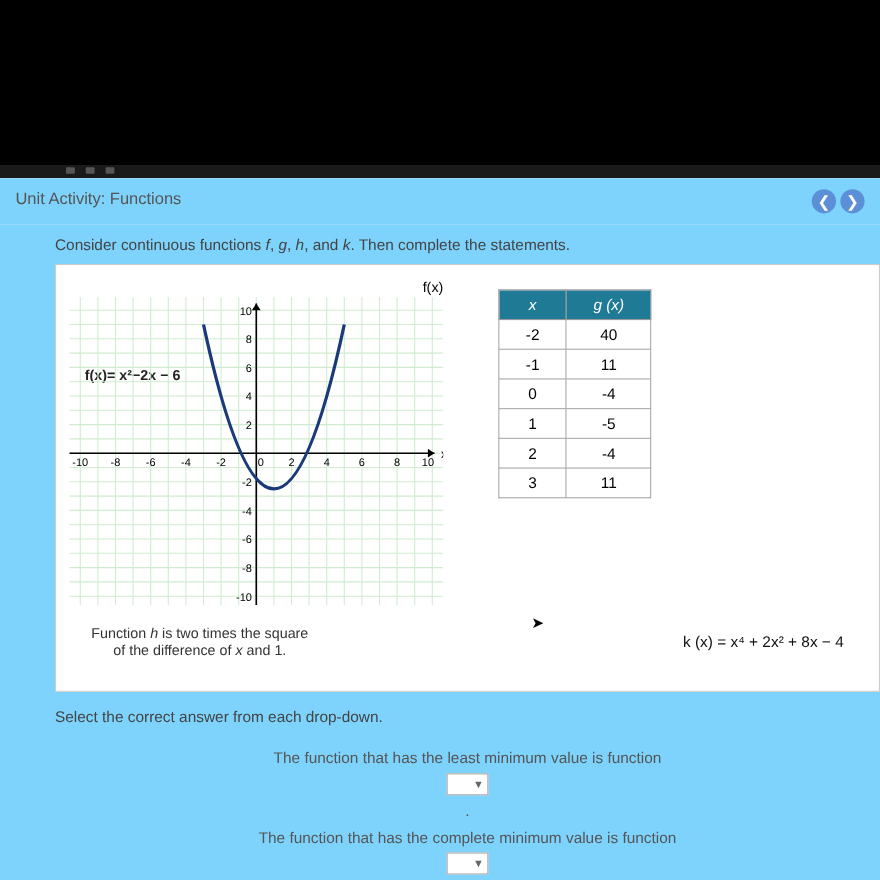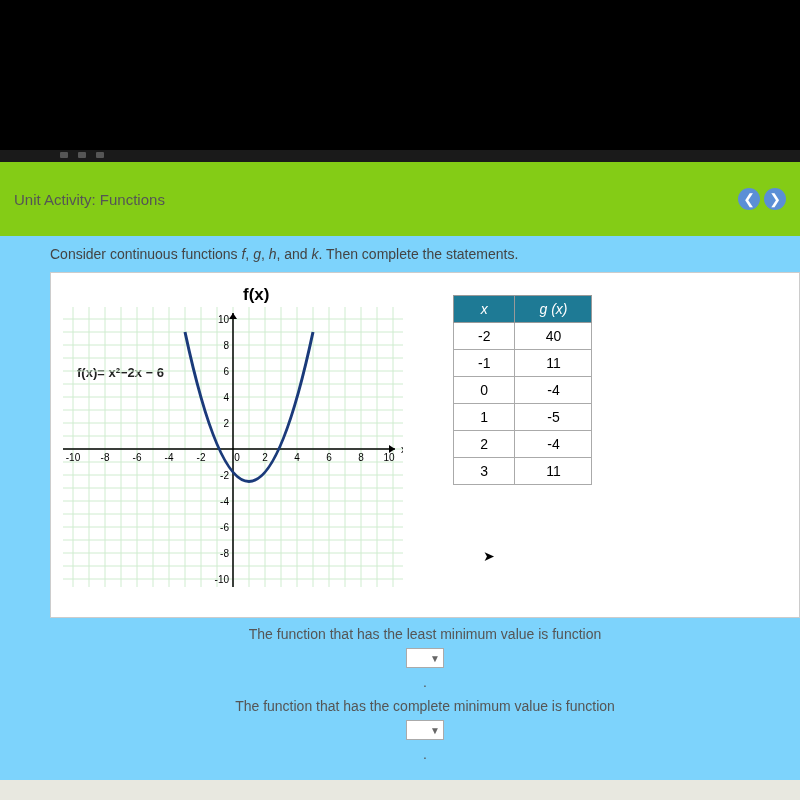--- a/index.html
+++ b/index.html
@@ -21,25 +21,24 @@
       display: flex;
       gap: 10px;
       padding: 2px 60px;
     }
     .taskbar-item { width: 8px; height: 6px; background: #555; border-radius: 1px; }
     .page-wrap {
       background: #f4f4f0;
       padding: 0;
     }
     .header {
-      background: #84cc16;
-      padding: 26px 14px;
+      background: #7dd3fc;
+      padding: 10px 14px;
       display: flex;
       justify-content: space-between;
-      align-items: center;
     }
     .header-title { font-size: 15px; color: #555; }
     .nav-circles { display: flex; gap: 4px; }
     .nav-circle {
       width: 22px; height: 22px;
       border-radius: 50%;
       background: #5b8fd6;
       color: #fff;
       display: flex;
       align-items: center;
@@ -56,23 +55,23 @@
       background: #fff;
       padding: 12px;
     }
     .two-col {
       display: flex;
       gap: 50px;
       align-items: flex-start;
     }
     .graph-wrap { position: relative; }
     .graph-title {
-      font-size: 17px;
-      font-weight: bold;
-      text-align: left;
+      font-size: 13px;
+      font-weight: normal;
+      text-align: right;
       margin-bottom: 2px;
       margin-left: 180px;
     }
     .graph {
       width: 340px;
       height: 280px;
       position: relative;
     }
     .graph svg { display: block; }
     .fn-label {
@@ -289,23 +288,30 @@
                 </tr>
               <tr>
                   <td>3</td>
                   <td>11</td>
                 </tr>
             </tbody>
           </table>
         </div>
       </div>
 
+      <div class="bottom-row">
+        <div class="h-desc">
+          Function <i>h</i> is two times the square<br>of the difference of <i>x</i> and 1.
+        </div>
+        <div class="k-eq">k (x)  =  x⁴  +  2x²  +  8x  −  4</div>
+      </div>
       <span class="cursor" style="position:relative; left:420px; top:-40px;">➤</span>
     </div>
 
+    <div class="dropdown-instr">Select the correct answer from each drop-down.</div>
 
     <div class="stmt-row">
       <span>The function that has the least minimum value is function</span>
       <span class="dropdown">
         <span class="dropdown-arrow">▼</span>
       </span>
       <span>.</span>
     </div>
 
     <div class="stmt-row">

